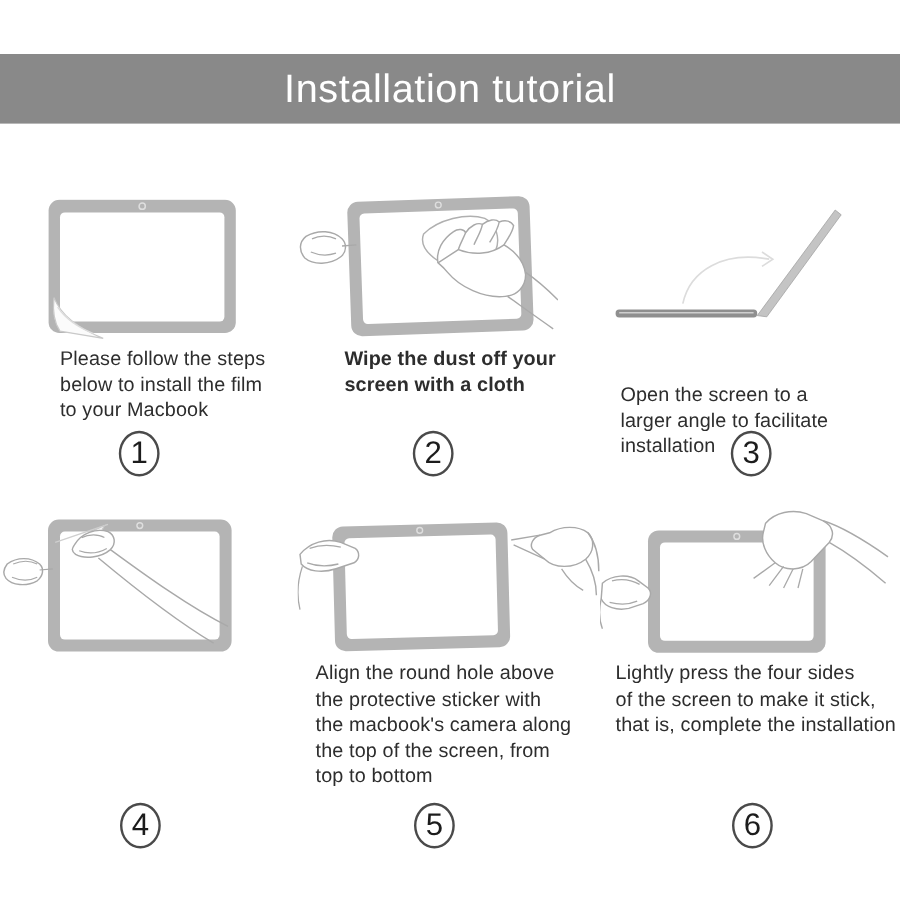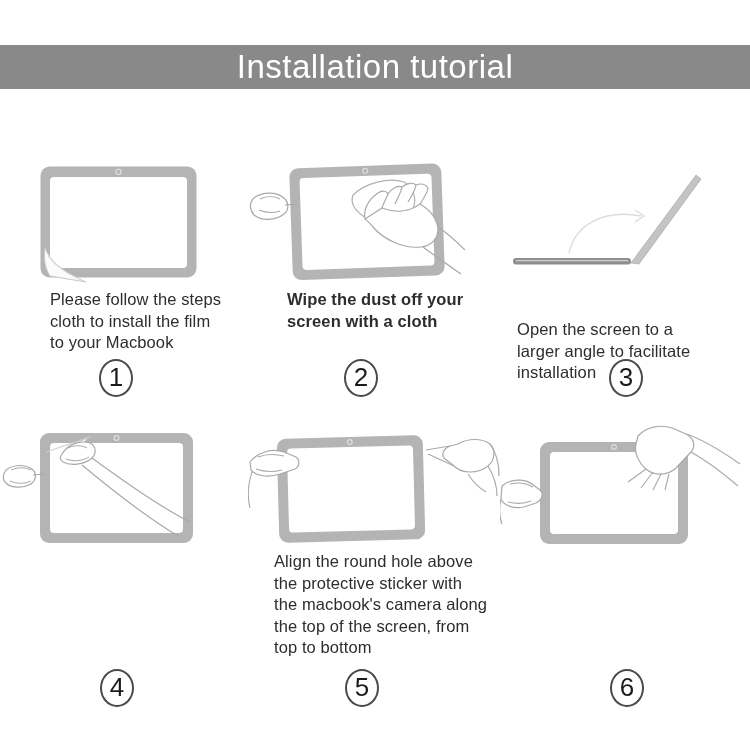--- a/index.html
+++ b/index.html
@@ -1,21 +1,21 @@
 <!DOCTYPE html>
 <html><head>
 <meta charset="utf-8">
 <style>
   html,body{margin:0;padding:0;background:#ffffff;}
   .page{
     position:relative;width:750px;height:750px;background:#ffffff;overflow:hidden;
     font-family:"Liberation Sans", sans-serif;
   }
   .header{
-    position:absolute;left:0;top:45px;width:750px;height:44px;background:#898989;
+    position:absolute;left:0;top:45px;width:750px;height:58px;background:#898989;
     display:flex;align-items:center;justify-content:center;
   }
   .header-title{
     color:#ffffff;font-size:33px;letter-spacing:0.5px;font-weight:400;
   }
   .ill{position:absolute;}
   .caption{
     position:absolute;font-size:16.5px;line-height:21.5px;color:#2d2d2d;
     white-space:pre-line;letter-spacing:0.1px;
   }
@@ -29,21 +29,21 @@
   .s2-ill{left:245px;top:161px;}
   .s3-ill{left:505px;top:163px;}
   .s4-ill{left:0px;top:424px;}
   .s5-ill{left:248px;top:424px;}
   .s6-ill{left:500px;top:424px;}
   
   .s1-cap{left:50px;top:289px;}
   .s2-cap{left:287px;top:289px;font-weight:bold;}
   .s3-cap{left:517px;top:288px;margin-top:31px;}
   .s4-cap{left:41px;top:552px;}
-  .s5-cap{left:263px;top:551px;margin-left:11px;}
+  .s5-cap{left:263px;top:551px;}
   .s6-cap{left:513px;top:551px;}
   
   .s1-num{left:99px;top:359px;}
   .s2-num{left:344px;top:359px;}
   .s3-num{left:609px;top:359px;}
   .s4-num{left:100px;top:669px;}
   .s5-num{left:345px;top:669px;}
   .s6-num{left:610px;top:669px;}
 </style>
 </head>
@@ -119,32 +119,35 @@
     <rect x="50" y="28" width="128" height="82" rx="4" fill="#ffffff"></rect>
     <circle cx="114" cy="23" r="2.4" fill="none" stroke="#dedede" stroke-width="1.2"></circle>
     <path d="M138,12 C146,3 160,0 172,4 L186,10 C194,14 196,22 191,28 L176,44 C168,52 154,52 146,45 C138,38 134,28 136,20 Z" fill="#ffffff" stroke="#a9a9a9" stroke-width="1.2"></path>
     <path d="M146,45 L128,58 M153,48 L141,64 M161,50 L153,66 M169,50 L165,66" fill="none" stroke="#a9a9a9" stroke-width="1.1"></path>
     <path d="M186,10 C202,15 220,26 240,40 M191,28 C207,37 224,50 238,62" fill="none" stroke="#a9a9a9" stroke-width="1.2"></path>
     <path d="M2,62 C10,55 24,54 32,60 L40,66 C44,70 42,76 36,79 L24,83 C14,85 4,82 1,75 Z" fill="#ffffff" stroke="#a9a9a9" stroke-width="1.2"></path>
     <path d="M10,60 C18,58 26,59 33,63 M8,78 C16,80 24,80 31,77 M1,75 C-1,84 -1,92 2,100" fill="none" stroke="#a9a9a9" stroke-width="1.1"></path>
   </svg>
 
   <div class="caption s1-cap">Please follow the steps
-cloth to install the film
+below to install the film
 to your Macbook</div>
   <div class="caption s2-cap">Wipe the dust off your
 screen with a cloth</div>
   <div class="caption s3-cap">Open the screen to a
 larger angle to facilitate
 installation</div>
   <div class="caption s5-cap">Align the round hole above
 the protective sticker with
 the macbook's camera along
 the top of the screen, from
 top to bottom</div>
+  <div class="caption s6-cap">Lightly press the four sides
+of the screen to make it stick,
+that is, complete the installation</div>
 
   <div class="num s1-num">1</div>
   <div class="num s2-num">2</div>
   <div class="num s3-num">3</div>
   <div class="num s4-num">4</div>
   <div class="num s5-num">5</div>
   <div class="num s6-num">6</div>
 
 </div>
 

